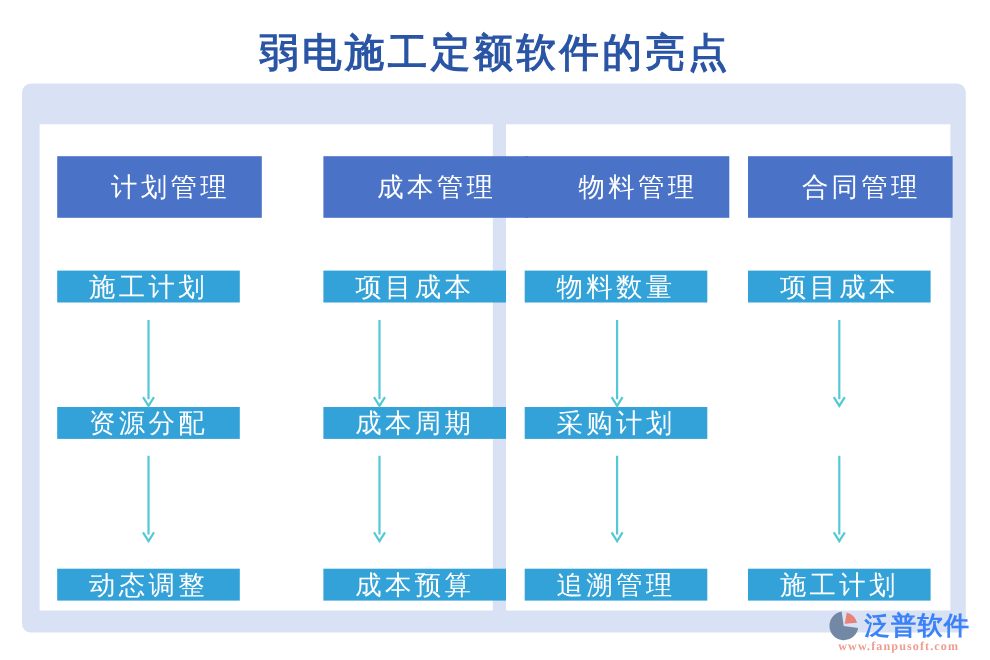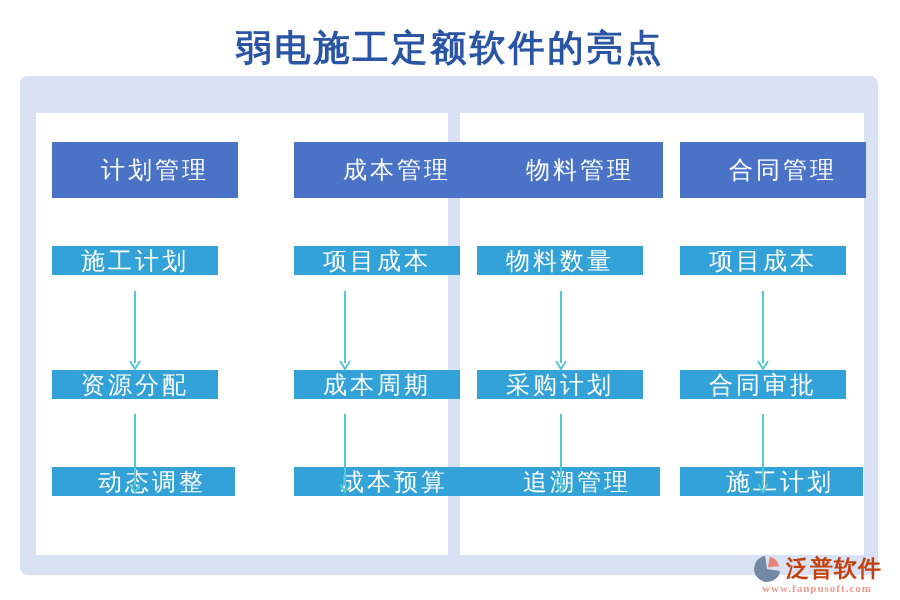--- a/index.html
+++ b/index.html
@@ -20,38 +20,38 @@
   .panel-left{left:36px;width:412px;}
   .panel-right{left:460px;width:404px;}
   .box{
     position:absolute;width:166px;display:flex;align-items:center;justify-content:center;
     color:#ffffff;font-size:24px;letter-spacing:3px;white-space:nowrap;
   }
   .hdr{top:142px;height:56px;background:#4a73c8;padding-left:20px;}
   .itm{height:29px;background:#32a2d8;}
   .r2{top:246px;}
   .r3{top:370px;}
-  .r4{top:467px;padding-left:17px;}
+  .r4{top:517px;}
   .c1{left:52px;}
   .c2{left:262px;margin-left:32px;}
   .c3{left:477px;}
   .c4{left:680px;}
   .arrow{position:absolute;width:14px;height:80px;}
   .a1{top:291px;}
   .a2{top:414px;}
   .x1{left:128px;}
   .x2{left:338px;}
   .x3{left:554px;}
   .x4{left:756px;}
   .footer{
     position:absolute;right:5px;bottom:6px;width:156px;
     display:flex;flex-direction:column;align-items:center;
   }
   .brand-row{display:flex;align-items:center;gap:4px;}
-  .brand-name{font-size:23px;font-weight:bold;color:#c2410c;letter-spacing:1px;}
+  .brand-name{font-size:23px;font-weight:bold;color:#3b82f6;letter-spacing:1px;}
   .brand-url{font-size:11px;font-weight:bold;color:#ee9c8f;letter-spacing:1px;margin-top:-2px;text-align:center;}
 </style>
 </head>
 <body>
 
 <div class="stage">
 
   <h1 class="title">弱电施工定额软件的亮点</h1>
 
   <div class="frame"></div>
@@ -68,21 +68,20 @@
   <div class="box itm r3 c2">成本周期</div>
   <div class="box itm r4 c2">成本预算</div>
 
   <div class="box hdr c3">物料管理</div>
   <div class="box itm r2 c3">物料数量</div>
   <div class="box itm r3 c3">采购计划</div>
   <div class="box itm r4 c3">追溯管理</div>
 
   <div class="box hdr c4">合同管理</div>
   <div class="box itm r2 c4">项目成本</div>
-  <div class="box itm r3 c4">合同审批</div>
   <div class="box itm r4 c4">施工计划</div>
 
   <svg class="arrow a1 x1" viewBox="0 0 14 80">
     <line x1="7" y1="0" x2="7" y2="72" stroke="#55c8d5" stroke-width="2"></line>
     <path d="M2 70 L7 78 L12 70" fill="none" stroke="#55c8d5" stroke-width="2"></path>
   </svg>
   <svg class="arrow a1 x2" viewBox="0 0 14 80">
     <line x1="7" y1="0" x2="7" y2="72" stroke="#55c8d5" stroke-width="2"></line>
     <path d="M2 70 L7 78 L12 70" fill="none" stroke="#55c8d5" stroke-width="2"></path>
   </svg>

